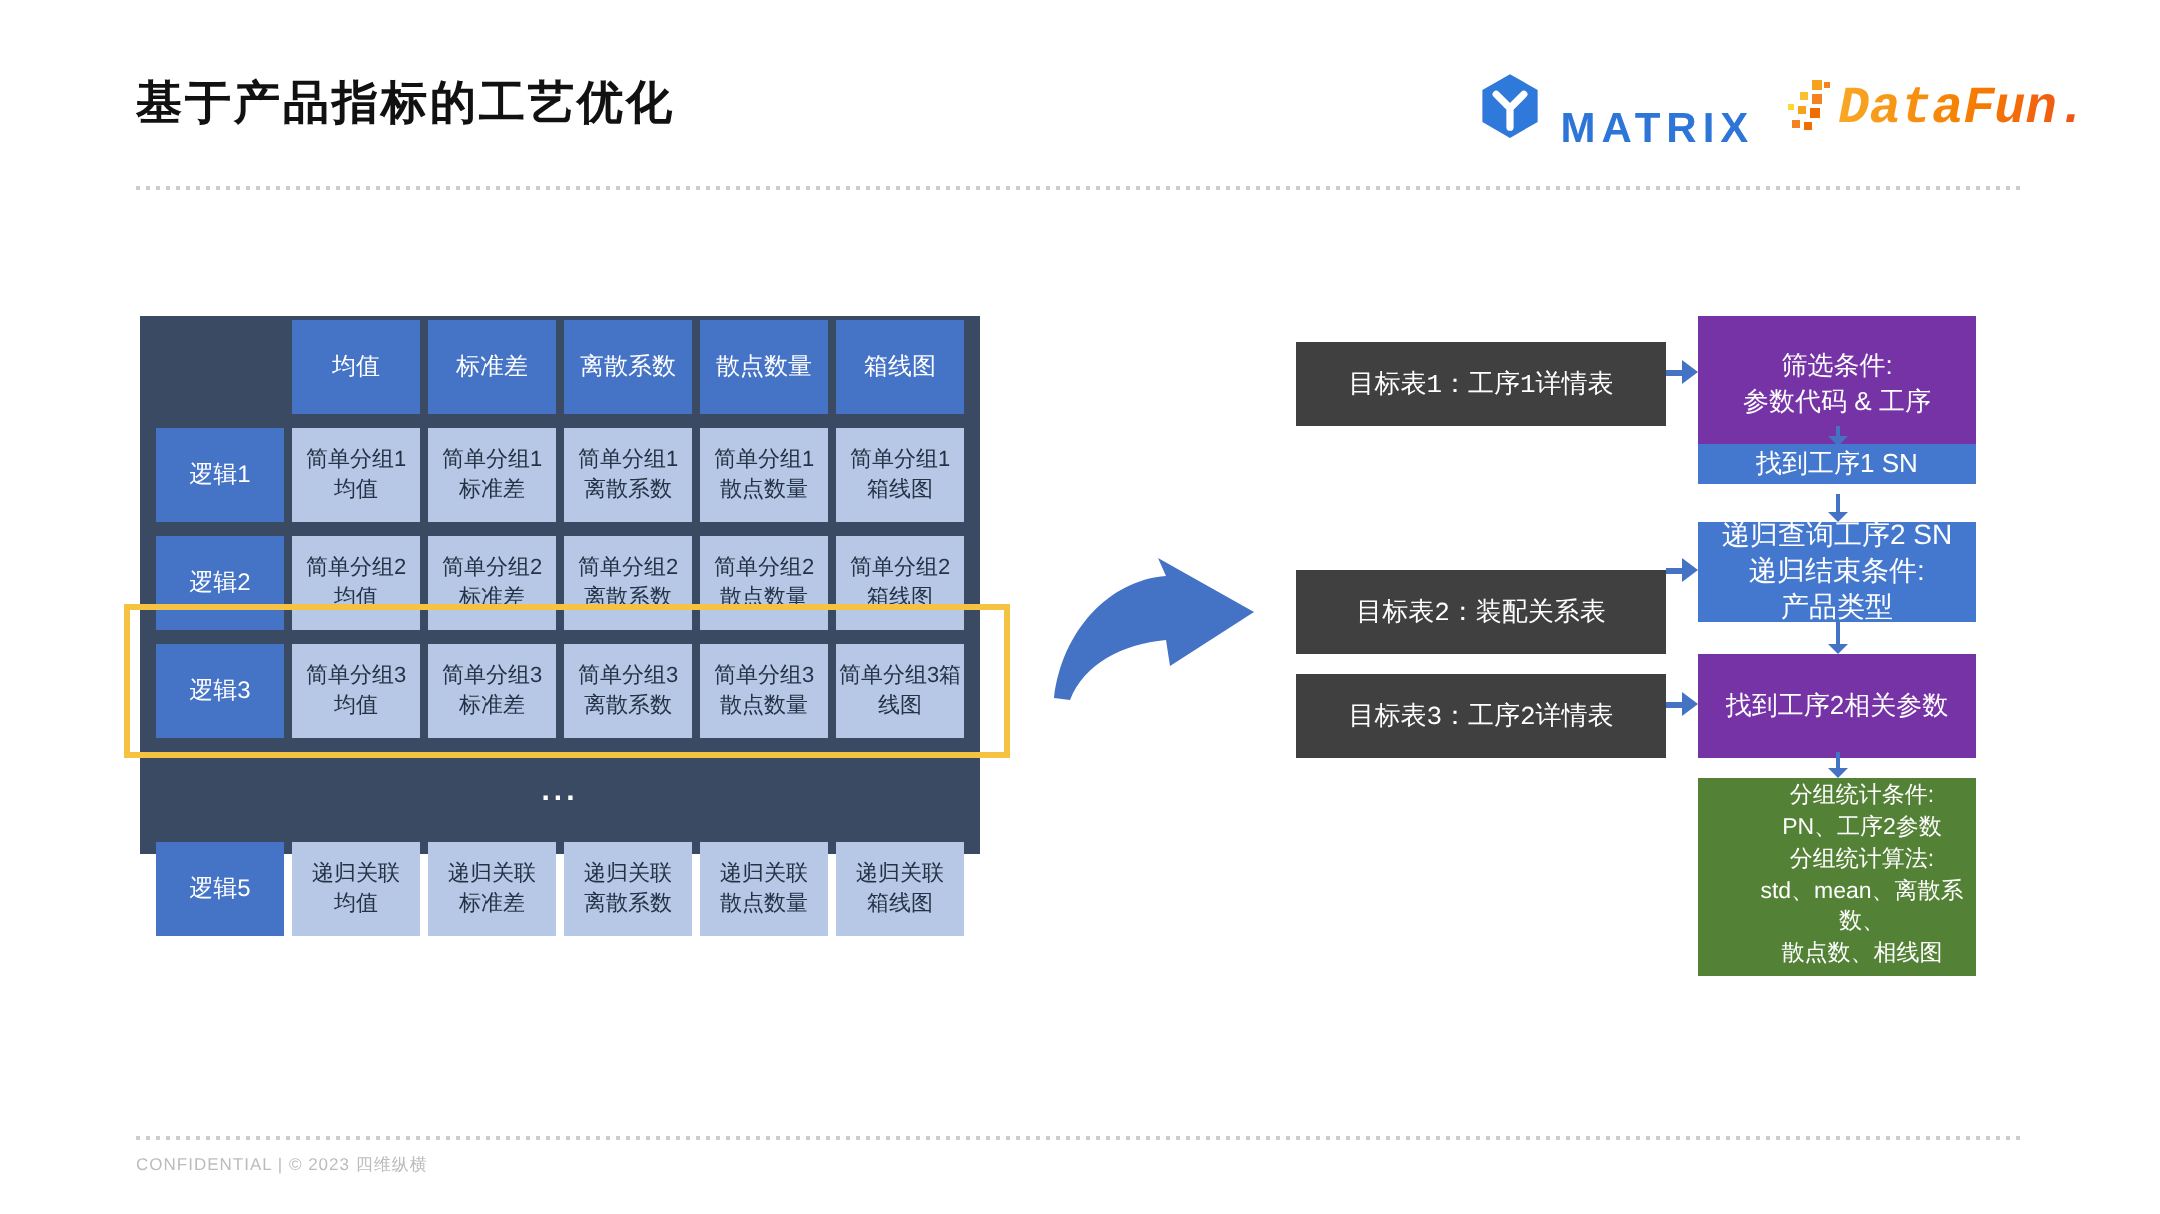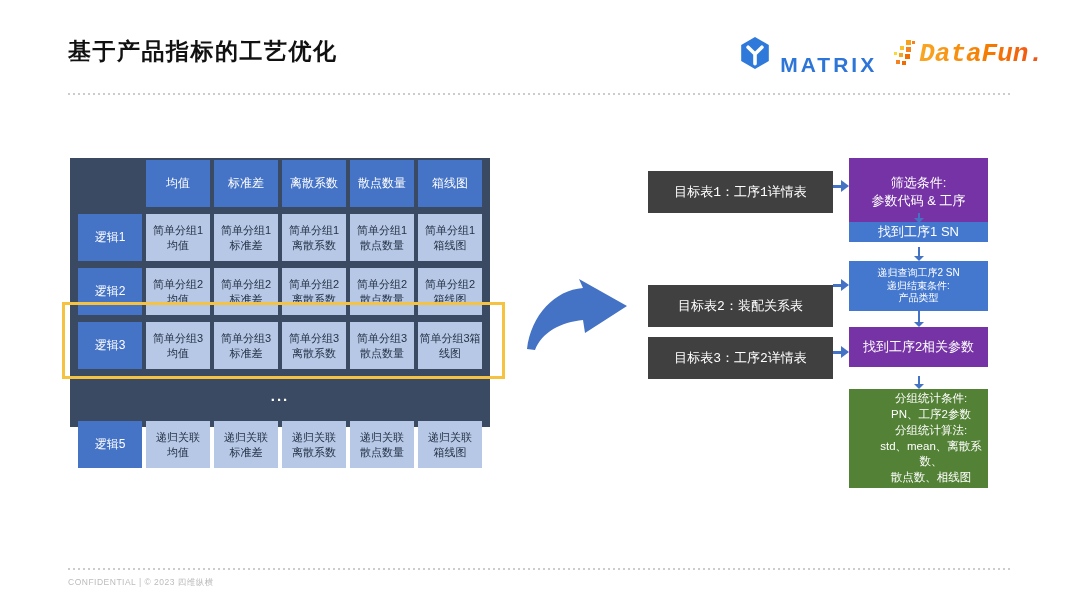--- a/index.html
+++ b/index.html
@@ -88,22 +88,22 @@
   }
   #target-1 { top:171px; } #target-2 { top:285px; } #target-3 { top:337px; }
 
   .step {
     position:absolute; left:849px; width:139px;
     color:#ffffff; display:flex; align-items:center; justify-content:center;
     text-align:center; white-space:pre-line;
   }
   #step-filter    { top:158px; height:68px; background:#7633A6; font-size:13px; line-height:1.4; }
   #step-sn1      { top:222px; height:20px; background:#4478CF; font-size:13px; }
-  #step-recursive { top:261px; height:50px; background:#4478CF; font-size:10px; line-height:1.28; }
-  #step-params    { top:327px; height:40px; background:#7633A6; font-size:13px; }
+  #step-recursive { top:261px; height:50px; background:#4478CF; font-size:14px; line-height:1.28; }
+  #step-params    { top:327px; height:52px; background:#7633A6; font-size:13px; }
   #step-group     { top:389px; height:99px; background:#538135; font-size:11.5px; line-height:1.38;padding-left:25px; }
 
   .harrow { position:absolute; left:833px; width:16px; height:12px; }
   #harrow-1 { top:180px; } #harrow-2 { top:279px; } #harrow-3 { top:346px; }
   .harrow::before {
     content:""; position:absolute; left:0; top:4.5px; width:9px; height:3px; background:#4472C4;
   }
   .harrow::after {
     content:""; position:absolute; right:0; top:0;
     border-left:8px solid #4472C4; border-top:6px solid transparent; border-bottom:6px solid transparent;

